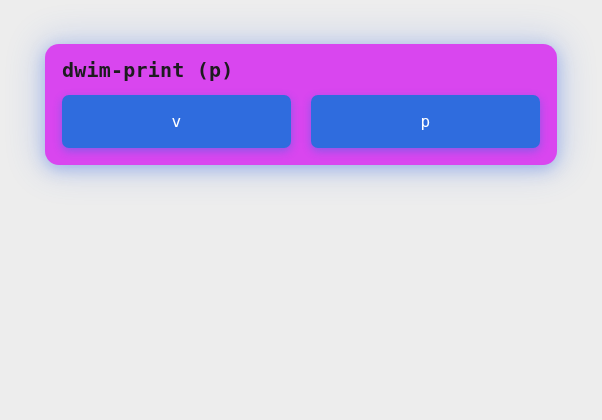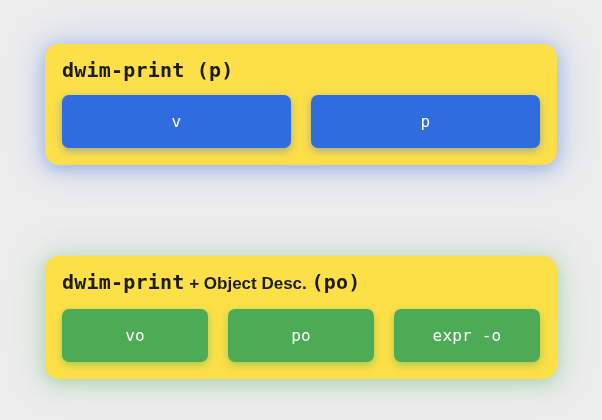--- a/index.html
+++ b/index.html
@@ -13,21 +13,21 @@
   }
   .page {
     box-sizing: border-box;
     width: 602px;
     height: 420px;
     padding: 44px 45px;
   }
   .card {
     box-sizing: border-box;
     width: 512px;
-    background: #fde047;
+    background: #d946ef;
     border-radius: 14px;
     padding: 14px 17px 17px 17px;
   }
   .card-blue {
     box-shadow: 0 4px 16px rgba(64, 110, 228, 0.35),
                 0 0 34px 6px rgba(64, 110, 228, 0.22);
   }
   .card-green {
     margin-top: 91px;
     box-shadow: 0 4px 16px rgba(92, 176, 100, 0.32),
@@ -80,22 +80,14 @@
 <div class="page">
 
   <section class="card card-blue">
     <h2 class="card-title"><span class="seg-mono">dwim-print (p)</span></h2>
     <div class="button-row">
       <button class="btn btn-blue">v</button>
       <button class="btn btn-blue">p</button>
     </div>
   </section>
 
-  <section class="card card-green">
-    <h2 class="card-title"><span class="seg-mono">dwim-print</span><span class="seg-sans"> + Object Desc. </span><span class="seg-mono">(po)</span></h2>
-    <div class="button-row">
-      <button class="btn btn-green">vo</button>
-      <button class="btn btn-green">po</button>
-      <button class="btn btn-green">expr -o</button>
-    </div>
-  </section>
 
 </div>
 
 </body></html>

